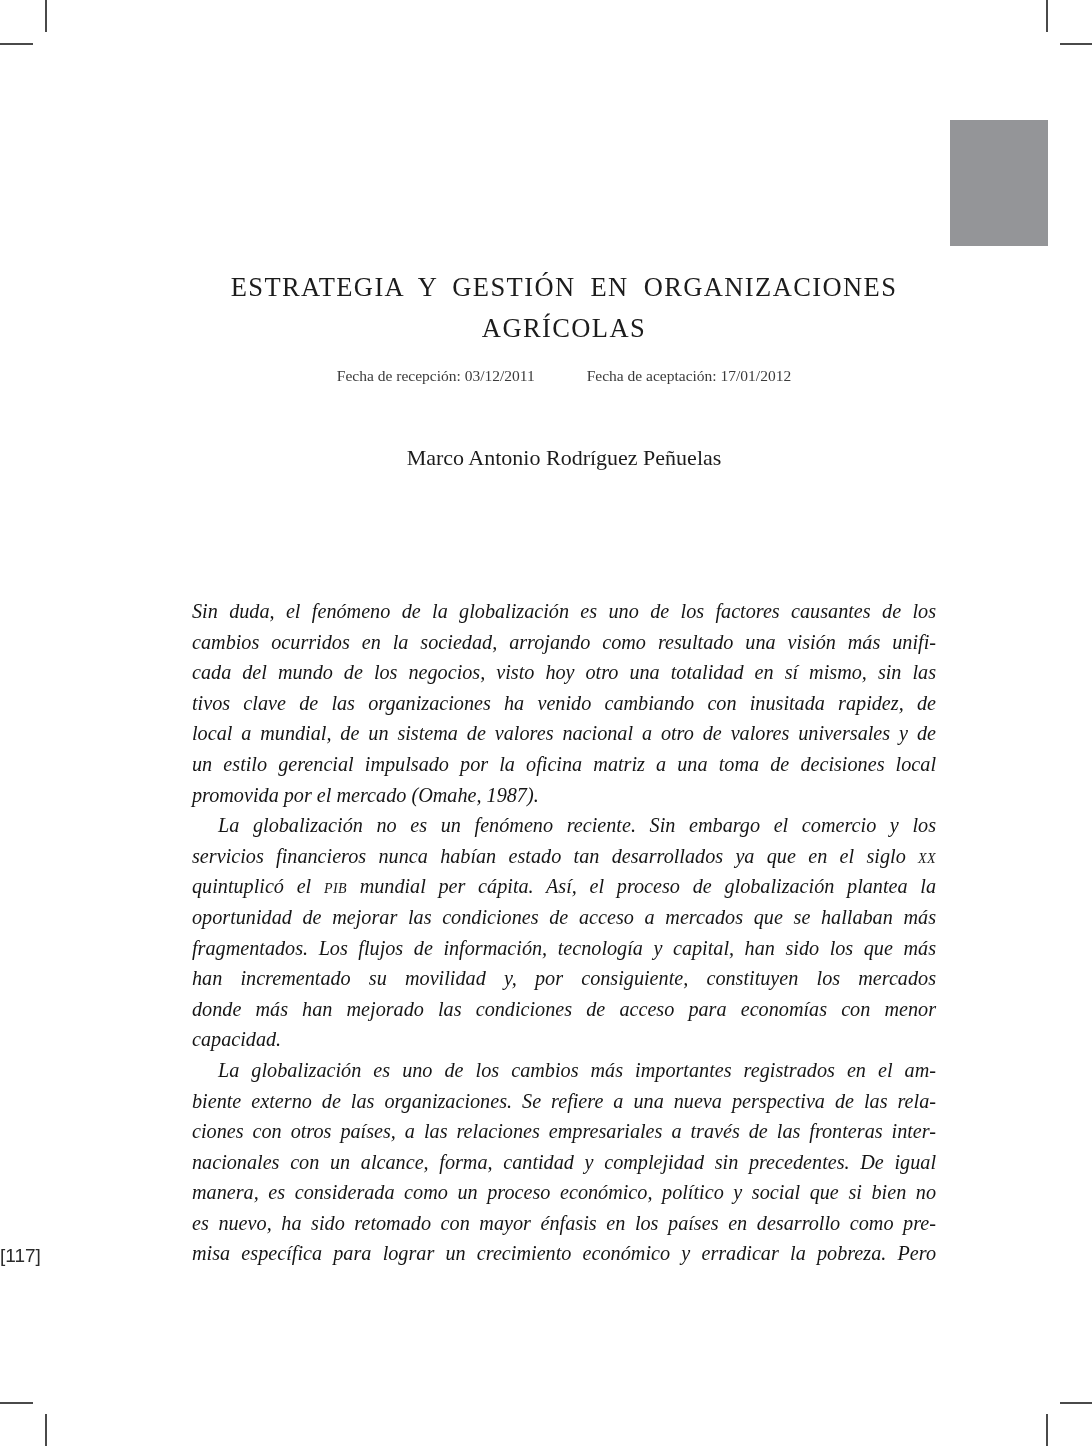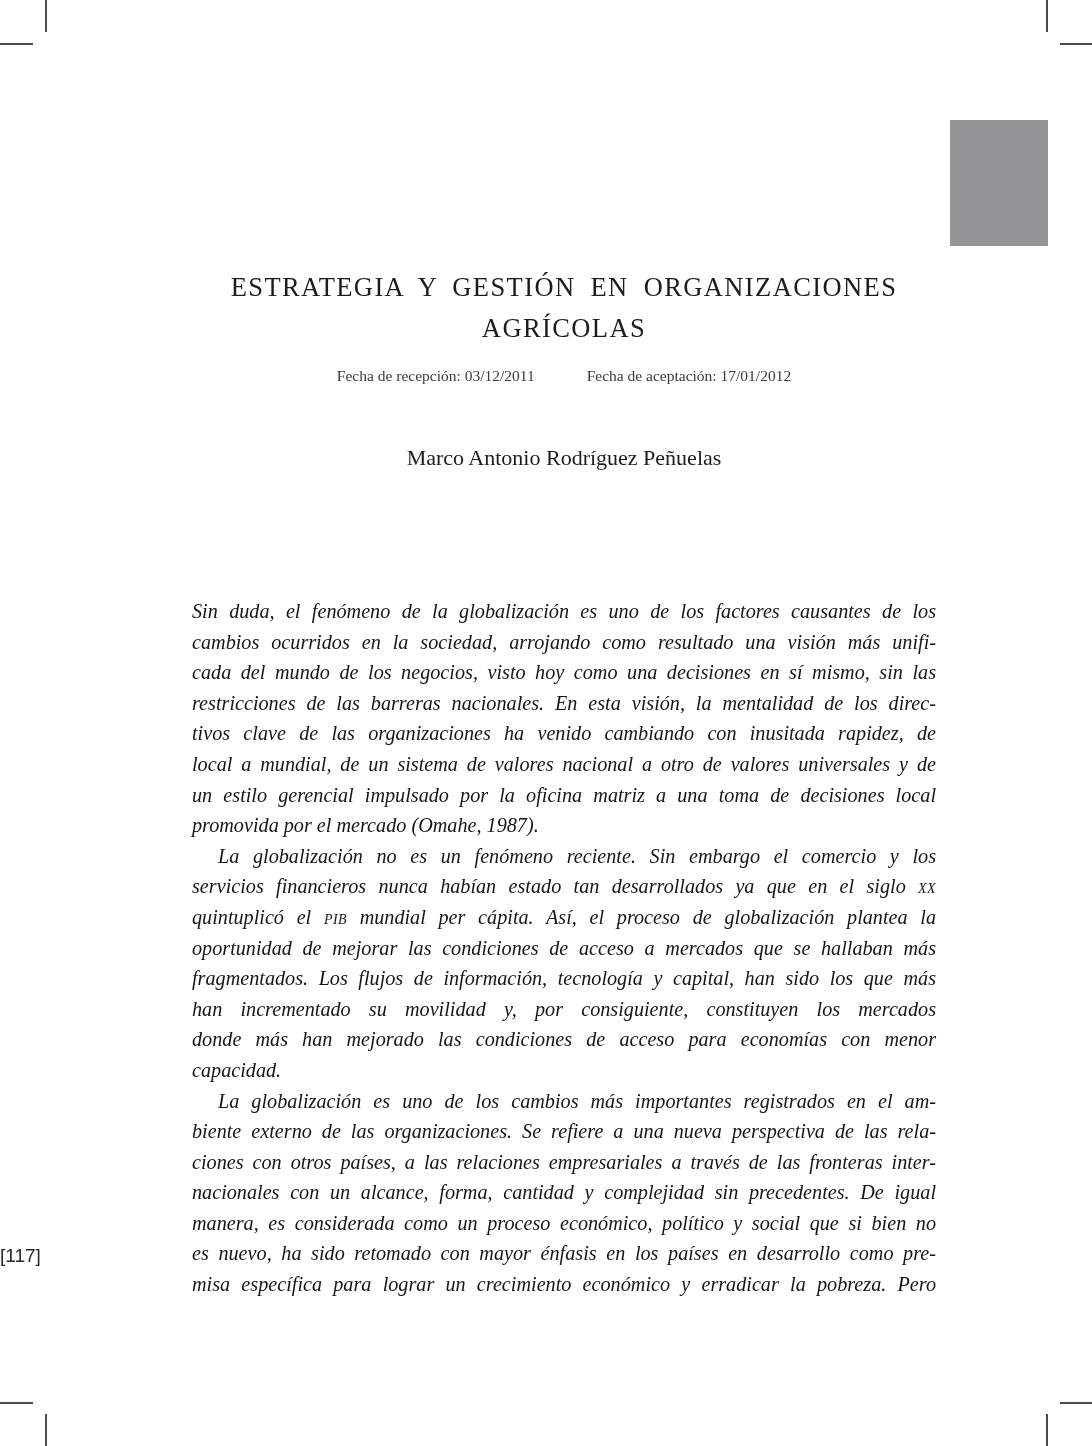--- a/index.html
+++ b/index.html
@@ -163,22 +163,21 @@
       <span>Fecha de recepción: 03/12/2011</span><span class="date-gap"></span><span>Fecha de aceptación: 17/01/2012</span>
     </p>
 
     <p class="author">Marco Antonio Rodríguez Peñuelas</p>
 
     <div class="body-text">
 
       <p>
         <span class="ln j">Sin duda, el fenómeno de la globalización es uno de los factores causantes de los</span>
         <span class="ln j">cambios ocurridos en la sociedad, arrojando como resultado una visión más unifi-</span>
-        <span class="ln j">cada del mundo de los negocios, visto hoy como una decisiones en sí mismo, sin las</span>
-        <span class="ln j">restricciones de las barreras nacionales. En esta visión, la mentalidad de los direc-</span>
+        <span class="ln j">cada del mundo de los negocios, visto hoy otro una totalidad en sí mismo, sin las</span>
         <span class="ln j">tivos clave de las organizaciones ha venido cambiando con inusitada rapidez, de</span>
         <span class="ln j">local a mundial, de un sistema de valores nacional a otro de valores universales y de</span>
         <span class="ln j">un estilo gerencial impulsado por la oficina matriz a una toma de decisiones local</span>
         <span class="ln last">promovida por el mercado (Omahe, 1987).</span>
       </p>
 
       <p>
         <span class="ln j"><span style="display:inline-block;width:26px"></span><span>La globalización no es un fenómeno reciente. Sin embargo el comercio y los</span></span>
         <span class="ln j"><span>servicios financieros nunca habían estado tan desarrollados ya que en el siglo </span><span class="smallcaps">xx</span></span>
         <span class="ln j"><span>quintuplicó el </span><span class="smallcaps">pib</span><span> mundial per cápita. Así, el proceso de globalización plantea la</span></span>

